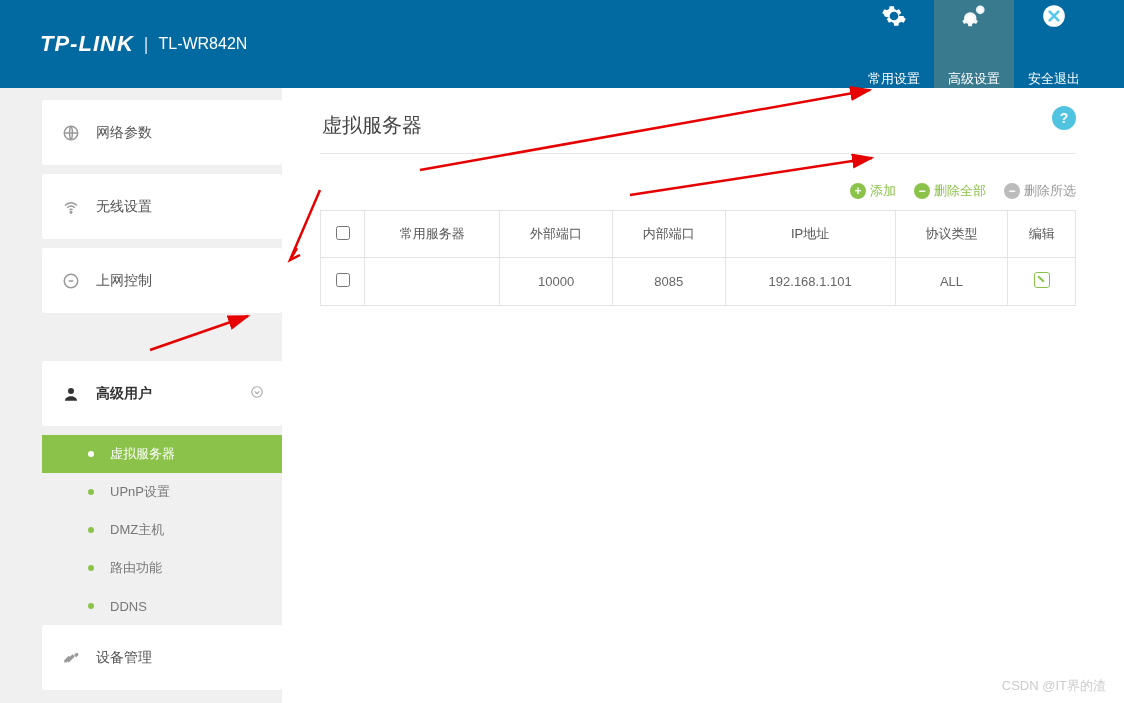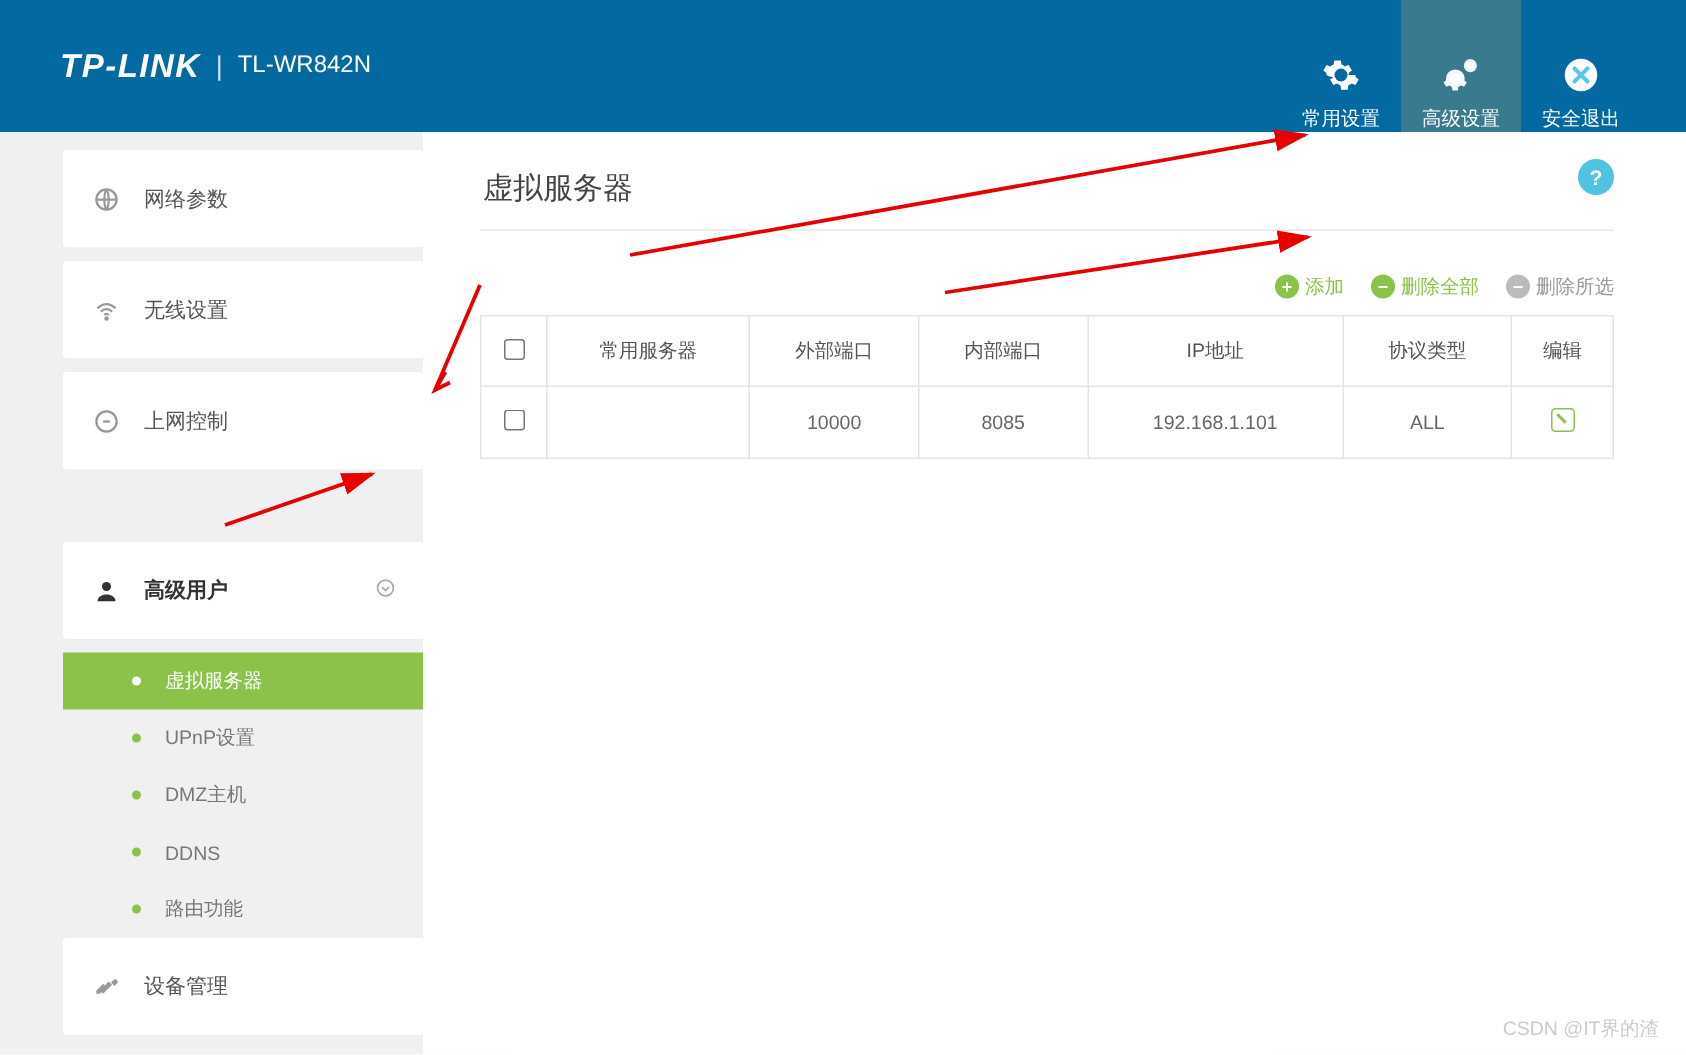--- a/index.html
+++ b/index.html
@@ -2,21 +2,21 @@
 <html><head>
 <meta charset="utf-8">
 <style>
 * { margin:0; padding:0; box-sizing:border-box; font-family:"Microsoft YaHei",Arial,sans-serif; }
 body { background:#fff; width:1124px; height:703px; overflow:hidden; }
 .header { background:#0369a1; height:88px; display:flex; align-items:center; padding:0 30px 0 40px; }
 .logo { color:#fff; font-size:22px; font-weight:bold; letter-spacing:1px; font-style:italic; }
 .logo-sep { color:#fff; margin:0 10px; font-size:18px; opacity:.8; }
 .model { color:#fff; font-size:16px; }
 .header-spacer { flex:1; }
-.hitem { display:flex; flex-direction:column; align-items:center; justify-content:flex-end; color:#fff; width:80px; height:88px; cursor:pointer; font-size:13px; }
+.hitem { display:flex; flex-direction:column; align-items:center; justify-content:space-between; color:#fff; width:80px; height:88px; cursor:pointer; font-size:13px; }
 .hitem.active { background:#3a7a8f; }
 .hitem .hicon { width:32px; height:32px; margin-bottom:4px; display:flex; align-items:center; justify-content:center; }
 .container { display:flex; height:615px; background:#f0f0f0; }
 .sidebar { width:282px; padding:12px 0 0 42px; }
 .side-card { background:#fff; margin-bottom:9px; height:65px; display:flex; align-items:center; padding:0 18px; cursor:pointer; color:#555; font-size:14px; border-radius:2px; box-shadow:0 0 1px rgba(0,0,0,.05); }
 .side-card.expanded { font-weight:bold; color:#333;margin-top:48px; }
 .side-icon { width:22px; height:22px; margin-right:14px; display:flex; align-items:center; justify-content:center; color:#888; }
 .side-card.expanded .side-icon { color:#333; }
 .chev { margin-left:auto; color:#aaa; }
 .subnav { background:transparent; }
@@ -131,25 +131,25 @@
       <div class="subitem">
           <span class="dot"></span>
           <span>UPnP设置</span>
         </div>
       <div class="subitem">
           <span class="dot"></span>
           <span>DMZ主机</span>
         </div>
       <div class="subitem">
           <span class="dot"></span>
+          <span>路由功能</span>
+        </div>
+      <div class="subitem">
+          <span class="dot"></span>
           <span>DDNS</span>
-        </div>
-      <div class="subitem">
-          <span class="dot"></span>
-          <span>路由功能</span>
         </div>
     </div>
     <div class="side-card">
       <span class="side-icon">
           <svg width="18" height="18" viewBox="0 0 24 24" fill="#999">
             <path d="M6 18l6-6-3-3-6 6v3h3zm13-13l-3 3 3 3 3-3a3 3 0 00-3-3z"></path>
             <path d="M14 7l3 3-8 8-3-3z"></path>
           </svg>
         </span>
       <span>设备管理</span>

